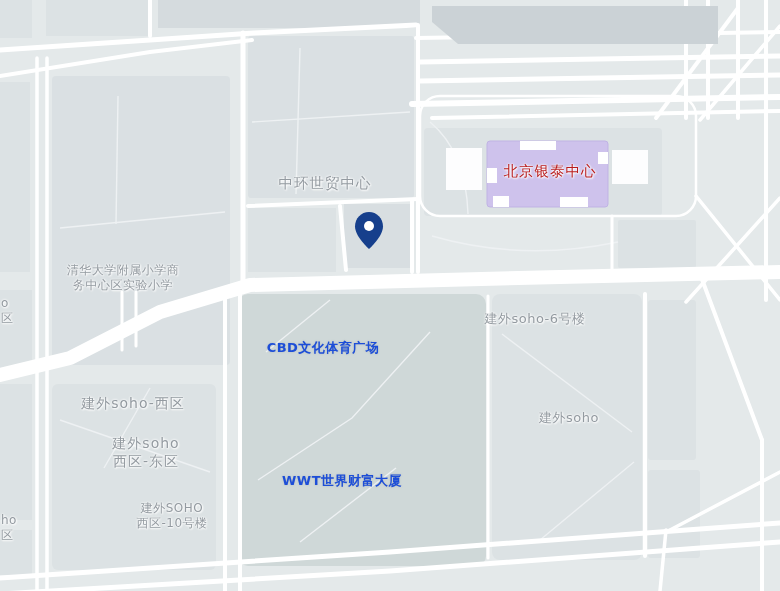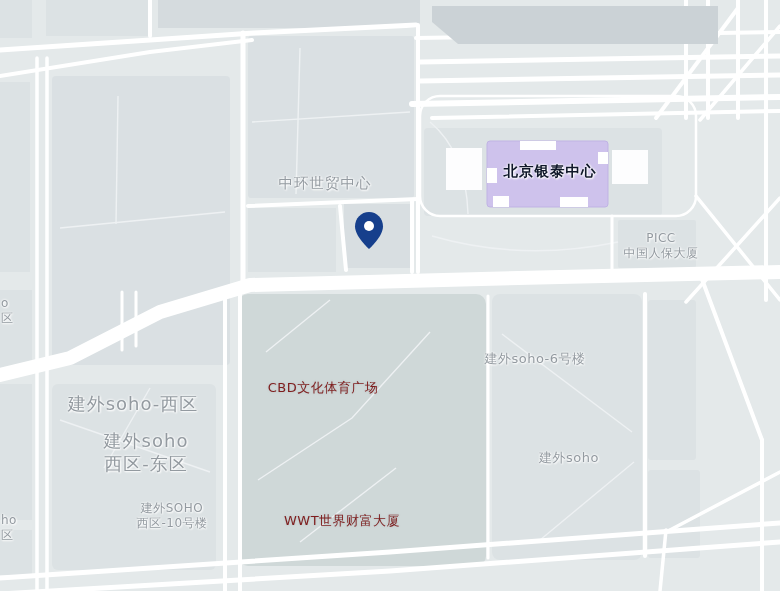--- a/index.html
+++ b/index.html
@@ -8,27 +8,27 @@
     background:#e4e9ea;font-family:"DejaVu Sans",sans-serif;
   }
   #map-svg{position:absolute;left:0;top:0;}
   .lbl{
     position:absolute;transform:translate(-50%,-50%);
     white-space:nowrap;color:#939aa0;letter-spacing:1px;
     text-shadow:0 0 3px #fff,0 0 2px #fff,1px 1px 2px #fff;
     line-height:1.25;
   }
   .lbl .ln{display:block;text-align:center;}
-  .lbl-white{color:#7f1d1d;text-shadow:0 0 2px rgba(120,130,135,.35);}
-  .lbl-purple{color:#0f172a;font-weight:700;}
+  .lbl-white{color:#1d4ed8;text-shadow:0 0 2px rgba(120,130,135,.35);font-weight:bold;}
+  .lbl-purple{color:#b91c1c;font-weight:400;}
   .lbl-edge{transform:translate(0,-50%);text-align:left;letter-spacing:0;}
   .lbl-edge .ln{text-align:left;}
   .fs15{font-size:14.5px;}
-  .fs14{font-size:18px;}
-  .fs13{font-size:13px;letter-spacing:.5px;margin-top:40px;}
+  .fs14{font-size:14px;}
+  .fs13{font-size:13px;letter-spacing:.5px;}
   .fs12{font-size:12px;letter-spacing:.5px;}
 </style>
 </head>
 <body>
 
 <div id="stage">
 
   <svg id="map-svg" width="780" height="591" viewBox="0 0 780 591">
 
     <rect width="780" height="591" fill="#e4e9ea"></rect>
@@ -140,25 +140,25 @@
       <path d="M369,249 C369,249 355,236.5 355,226.5 C355,218.2 361.2,212 369,212 C376.8,212 383,218.2 383,226.5 C383,236.5 369,249 369,249 Z" fill="#163f8c"></path>
       <circle cx="369" cy="226" r="5" fill="#ffffff"></circle>
     </g>
   </svg>
 
 
   <div class="lbl fs15" style="left:325px;top:183px;text-align:right;">中环世贸中心</div>
 
   <div class="lbl fs15 lbl-purple" style="left:550px;top:171px;">北京银泰中心</div>
 
-  <div class="lbl fs12" style="left:661px;top:246px;">
-    <span class="ln">PICC</span>
-    <span class="ln">中国人保大厦</span>
+
+  <div class="lbl fs12" style="left:123px;top:278px;">
+    <span class="ln">清华大学附属小学商</span>
+    <span class="ln">务中心区实验小学</span>
   </div>
-
 
   <div class="lbl fs13 lbl-white" style="left:323px;top:348px;">CBD文化体育广场</div>
 
   <div class="lbl fs13" style="left:535px;top:319px;">建外soho-6号楼</div>
 
   <div class="lbl fs14" style="left:133px;top:404px;">建外soho-西区</div>
 
   <div class="lbl fs14" style="left:146px;top:452px;">
     <span class="ln">建外soho</span>
     <span class="ln">西区-东区</span>

